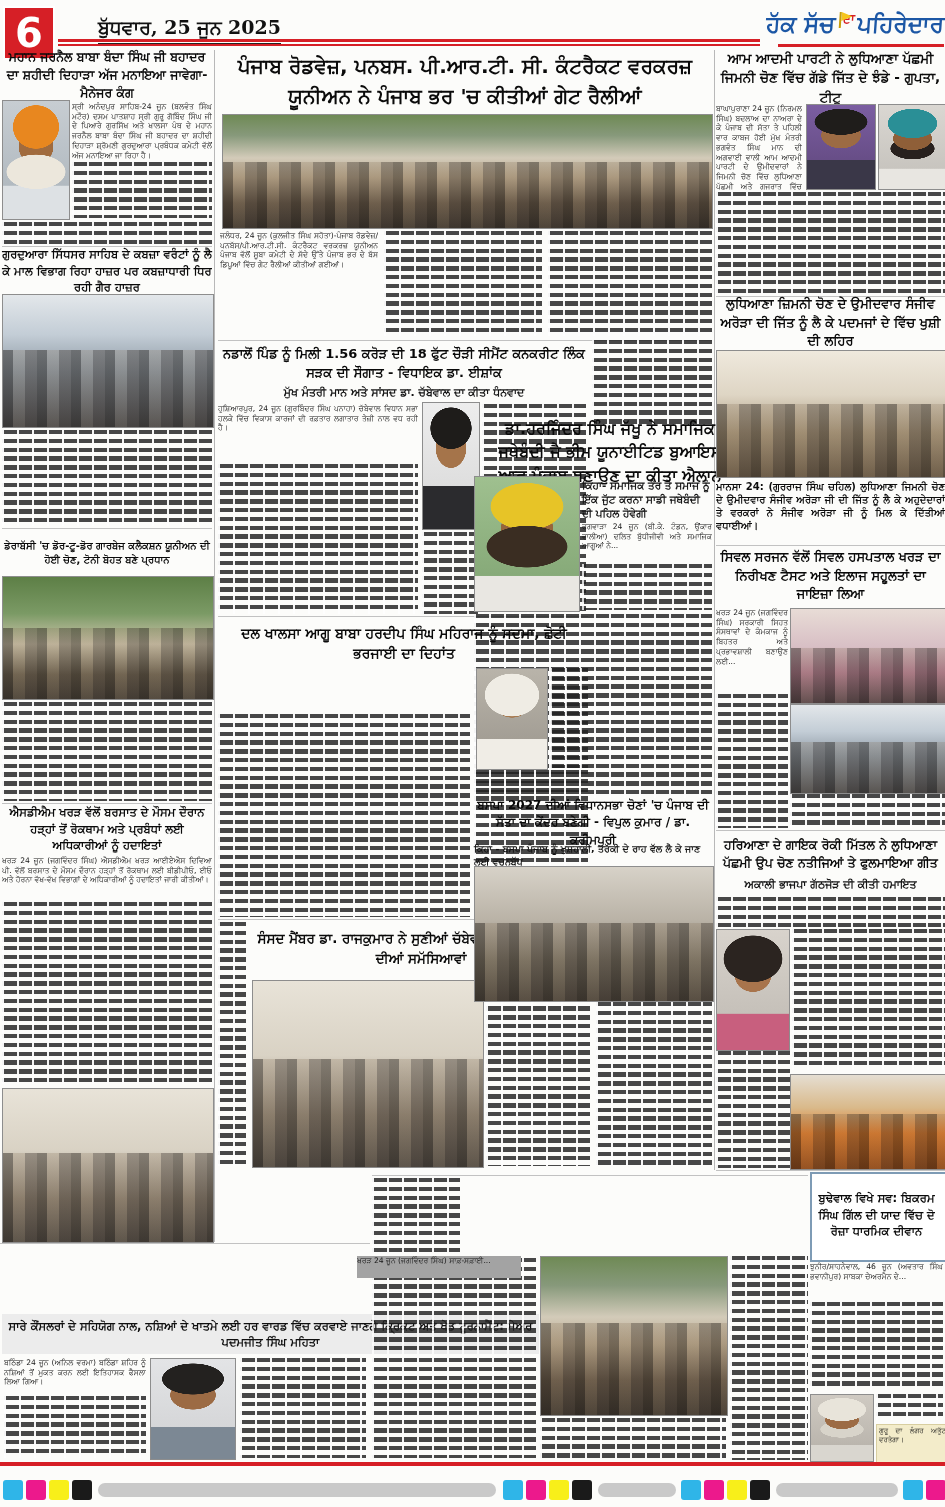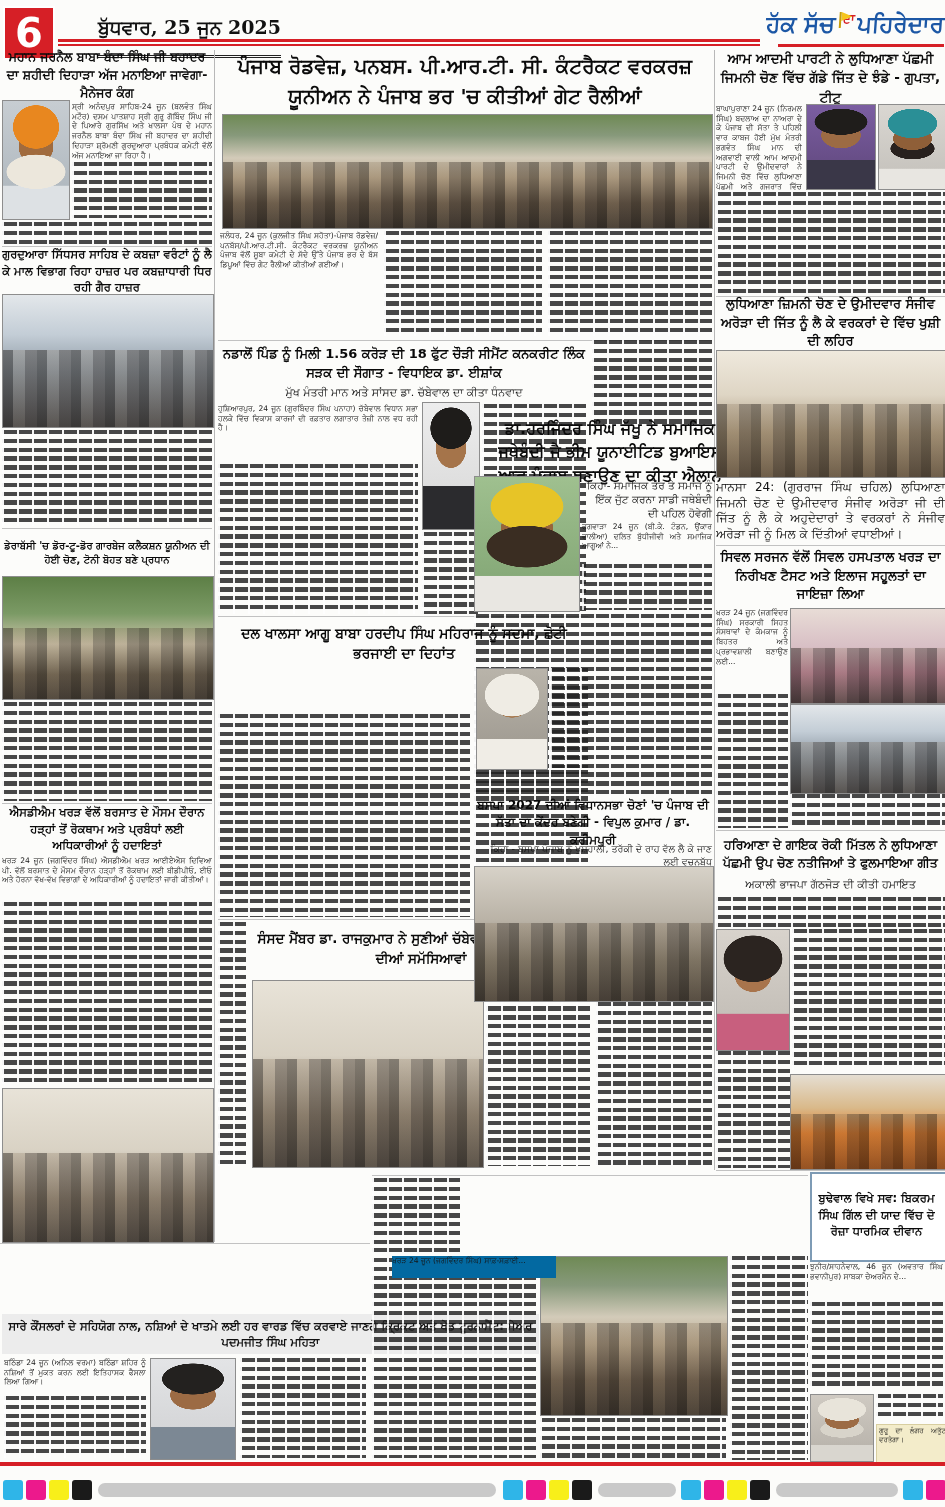--- a/index.html
+++ b/index.html
@@ -2,25 +2,25 @@
 <html style="--accent: #d61f26; --mastblue: #1c57a5; --flagyellow: #f6c51c;"><head>
 <meta charset="utf-8">
 <style>
   html,body{margin:0;padding:0;background:#6b6b6b}
   #pg{position:relative;width:945px;height:1507px;margin:0 auto;background:#fcfcfa;
       overflow:hidden;font-family:"DejaVu Sans","Liberation Sans",sans-serif;color:#111}
   
   .hd{position:absolute;font-weight:700;color:#0a0a0a;text-align:center;
       display:flex;align-items:center;justify-content:center;line-height:1.45;
       font-family:"DejaVu Sans",sans-serif}
-  .sub{position:absolute;font-weight:400;color:#151515;text-align:right;line-height:1.35;
+  .sub{position:absolute;font-weight:700;color:#151515;text-align:left;line-height:1.35;
        display:flex;align-items:center;justify-content:center}
   .lead{position:absolute;font-size:7.6px;line-height:1.28;text-align:justify;
         overflow:hidden;color:#161616}
-  .cap{position:absolute;font-size:12px;font-weight:400;line-height:1.3;text-align:justify;
+  .cap{position:absolute;font-size:10px;font-weight:700;line-height:1.3;text-align:justify;
        overflow:hidden;color:#0e0e0e}
   
   .fx{position:absolute;opacity:.82;background-image:
       repeating-linear-gradient(90deg,rgba(255,255,255,.95) 0 2px,transparent 2px 15px),
       repeating-linear-gradient(180deg,#202020 0 4.4px,transparent 4.4px 8.8px)}
   .vl{position:absolute;width:1px;background:#b8b8b8}
   .hl{position:absolute;height:1px;background:#c2c2c2}
   
   .photo{position:absolute;border:1px solid #8d8d8d;overflow:hidden;background:#c6bfb0}
   .photo.tex::after{content:"";position:absolute;left:0;right:0;top:42%;bottom:0;
@@ -83,21 +83,21 @@
      radial-gradient(40% 18% at 50% 22%,#e8e4da 0 96%,transparent 98%),
      radial-gradient(28% 14% at 50% 38%,#9c6b44 0 96%,transparent 98%),
      radial-gradient(36% 13% at 50% 52%,#d8d4ca 0 96%,transparent 98%),
      linear-gradient(0deg,#d9d6cf 0 24%,transparent 24.5%),
      linear-gradient(180deg,#cfcac2,#b4afa7)}
   
   #pgnum{position:absolute;left:3px;top:6px;width:52px;height:54px;background:var(--accent,#d61f26);
      color:#fff;font-weight:700;font-size:40px;display:flex;align-items:center;justify-content:center;
      box-shadow:inset 0 0 0 2px #fff,inset 0 0 0 4px var(--accent,#d61f26)}
   #date{position:absolute;left:98px;top:16px;font-family:"DejaVu Serif","Liberation Serif",serif;
-     font-weight:700;font-size:19px;border-bottom:3px double #222;padding-bottom:16px}
+     font-weight:700;font-size:19px;border-bottom:3px double #222;padding-bottom:2px}
   .redrule{position:absolute;background:var(--accent,#d61f26)}
   #mast{position:absolute;left:778px;top:5px;width:166px;height:38px;display:flex;align-items:center;
      justify-content:flex-end;gap:2px;font-weight:700;color:var(--mastblue,#1c57a5);
      transform:skewX(-4deg);font-size:23px;white-space:nowrap}
   #mast .da{color:var(--accent,#d61f26);font-size:13px;margin:0 1px 10px 1px}
   .flag{display:inline-block;width:13px;height:16px;position:relative;margin:0 0 8px 2px}
   .flag::before{content:"";position:absolute;left:2px;top:0;width:11px;height:9px;background:var(--flagyellow,#f6c51c);
      clip-path:polygon(0 0,100% 50%,0 100%)}
   .flag::after{content:"";position:absolute;left:0;top:0;width:2px;height:16px;background:#c79d08}
   .band{position:absolute;background:#ececec;font-weight:700;text-align:center;color:#101010;
@@ -203,29 +203,29 @@
   <div class="hd" style="left:474px;top:800px;width:238px;height:46px;font-size:12px">ਬਸਪਾ 2027 ਦੀਆਂ ਵਿਧਾਨਸਭਾ ਚੋਣਾਂ 'ਚ ਪੰਜਾਬ ਦੀ ਸੱਤਾ ਦਾ ਕੇਂਦਰ ਬਣੇਗੀ - ਵਿਪੁਲ ਕੁਮਾਰ / ਡਾ. ਕਰੀਮਪੁਰੀ</div>
   <div class="sub" style="left:474px;top:848px;width:238px;height:15px;font-size:9.5px">ਕਿਹਾ - ਬਸਪਾ ਪੰਜਾਬ ਨੂੰ ਖੁਸ਼ਹਾਲੀ, ਤਰੱਕੀ ਦੇ ਰਾਹ ਵੱਲ ਲੈ ਕੇ ਜਾਣ ਲਈ ਵਚਨਬੱਧ</div>
   <div class="photo pH tex" style="left:474px;top:866px;width:238px;height:134px"></div>
   <div class="fx" style="left:596px;top:1002px;width:116px;height:164px"></div>
 
   <div class="fx" style="left:372px;top:1178px;width:88px;height:74px"></div>
   <div class="photo pA tex" style="left:540px;top:1256px;width:186px;height:158px"></div>
   <div class="fx" style="left:540px;top:1418px;width:186px;height:42px"></div>
   <div class="fx" style="left:730px;top:1256px;width:78px;height:204px"></div>
   <div class="fx" style="left:372px;top:1258px;width:164px;height:96px"></div>
-  <div class="lead" style="left:392px;top:1256px;width:164px;height:22px;background:#0369a1">ਖਰੜ 24 ਜੂਨ (ਜਗਵਿੰਦਰ ਸਿੰਘ) ਸਾਫ਼-ਸਫ਼ਾਈ...</div>
+  <div class="lead" style="left:357px;top:1256px;width:164px;height:22px;background:#a3a3a3">ਖਰੜ 24 ਜੂਨ (ਜਗਵਿੰਦਰ ਸਿੰਘ) ਸਾਫ਼-ਸਫ਼ਾਈ...</div>
 
   <div class="hd" style="left:716px;top:54px;width:229px;height:48px;font-size:13.5px">ਆਮ ਆਦਮੀ ਪਾਰਟੀ ਨੇ ਲੁਧਿਆਣਾ ਪੱਛਮੀ ਜਿਮਨੀ ਚੋਣ ਵਿੱਚ ਗੱਡੇ ਜਿੱਤ ਦੇ ਝੰਡੇ - ਗੁਪਤਾ, ਟੀਟੂ</div>
   <div class="lead" style="left:716px;top:104px;width:86px;height:86px">ਬਾਘਾਪੁਰਾਣਾ 24 ਜੂਨ (ਨਿਰਮਲ ਸਿੰਘ) ਬਦਲਾਅ ਦਾ ਨਾਅਰਾ ਦੇ ਕੇ ਪੰਜਾਬ ਦੀ ਸੱਤਾ ਤੇ ਪਹਿਲੀ ਵਾਰ ਕਾਬਜ ਹੋਈ ਮੁੱਖ ਮੰਤਰੀ ਭਗਵੰਤ ਸਿੰਘ ਮਾਨ ਦੀ ਅਗਵਾਈ ਵਾਲੀ ਆਮ ਆਦਮੀ ਪਾਰਟੀ ਦੇ ਉਮੀਦਵਾਰਾਂ ਨੇ ਜਿਮਨੀ ਚੋਣ ਵਿੱਚ ਲੁਧਿਆਣਾ ਪੱਛਮੀ ਅਤੇ ਗੁਜਰਾਤ ਵਿੱਚ ਧੜੱਲੇਦਾਰ ਜਿੱਤ ਪ੍ਰਾਪਤ ਕਰਕੇ ਨਵਾਂ ਇਤਿਹਾਸ ਰਚ ਦਿੱਤਾ ਹੈ।</div>
   <div class="pt pt-suit" style="left:806px;top:104px;width:68px;height:84px"></div>
   <div class="pt pt-teal" style="left:878px;top:104px;width:67px;height:84px"></div>
   <div class="fx" style="left:716px;top:192px;width:229px;height:102px"></div>
 
-  <div class="hd" style="left:716px;top:298px;width:229px;height:50px;font-size:13px">ਲੁਧਿਆਣਾ ਜ਼ਿਮਨੀ ਚੋਣ ਦੇ ਉਮੀਦਵਾਰ ਸੰਜੀਵ ਅਰੋੜਾ ਦੀ ਜਿੱਤ ਨੂੰ ਲੈ ਕੇ ਵਰਕਰਾਂ ਦੇ ਵਿੱਚ ਖੁਸ਼ੀ ਦੀ ਲਹਿਰ</div>
+  <div class="hd" style="left:716px;top:298px;width:229px;height:50px;font-size:13px">ਲੁਧਿਆਣਾ ਜ਼ਿਮਨੀ ਚੋਣ ਦੇ ਉਮੀਦਵਾਰ ਸੰਜੀਵ ਅਰੋੜਾ ਦੀ ਜਿੱਤ ਨੂੰ ਲੈ ਕੇ ਪਦਮਜਾਂ ਦੇ ਵਿੱਚ ਖੁਸ਼ੀ ਦੀ ਲਹਿਰ</div>
   <div class="photo pE tex" style="left:716px;top:350px;width:229px;height:126px"></div>
   <div class="cap" style="left:716px;top:480px;width:229px;height:62px">ਮਾਨਸਾ 24: (ਗੁਰਰਾਜ ਸਿੰਘ ਚਹਿਲ) ਲੁਧਿਆਣਾ ਜਿਮਨੀ ਚੋਣ ਦੇ ਉਮੀਦਵਾਰ ਸੰਜੀਵ ਅਰੋੜਾ ਜੀ ਦੀ ਜਿੱਤ ਨੂੰ ਲੈ ਕੇ ਅਹੁਦੇਦਾਰਾਂ ਤੇ ਵਰਕਰਾਂ ਨੇ ਸੰਜੀਵ ਅਰੋੜਾ ਜੀ ਨੂੰ ਮਿਲ ਕੇ ਦਿੱਤੀਆਂ ਵਧਾਈਆਂ।</div>
 
   <div class="hd" style="left:716px;top:546px;width:229px;height:60px;font-size:13px">ਸਿਵਲ ਸਰਜਨ ਵੱਲੋਂ ਸਿਵਲ ਹਸਪਤਾਲ ਖਰੜ ਦਾ ਨਿਰੀਖਣ ਟੈਸਟ ਅਤੇ ਇਲਾਜ ਸਹੂਲਤਾਂ ਦਾ ਜਾਇਜ਼ਾ ਲਿਆ</div>
   <div class="lead" style="left:716px;top:608px;width:72px;height:84px">ਖਰੜ 24 ਜੂਨ (ਜਗਵਿੰਦਰ ਸਿੰਘ) ਸਰਕਾਰੀ ਸਿਹਤ ਸੰਸਥਾਵਾਂ ਦੇ ਕੰਮਕਾਜ ਨੂੰ ਬਿਹਤਰ ਅਤੇ ਪ੍ਰਭਾਵਸ਼ਾਲੀ ਬਣਾਉਣ ਲਈ...</div>
   <div class="fx" style="left:716px;top:694px;width:72px;height:134px"></div>
   <div class="photo pG tex" style="left:790px;top:608px;width:155px;height:94px"></div>
   <div class="photo pB tex" style="left:790px;top:704px;width:155px;height:88px"></div>
   <div class="fx" style="left:790px;top:794px;width:155px;height:34px"></div>
 

